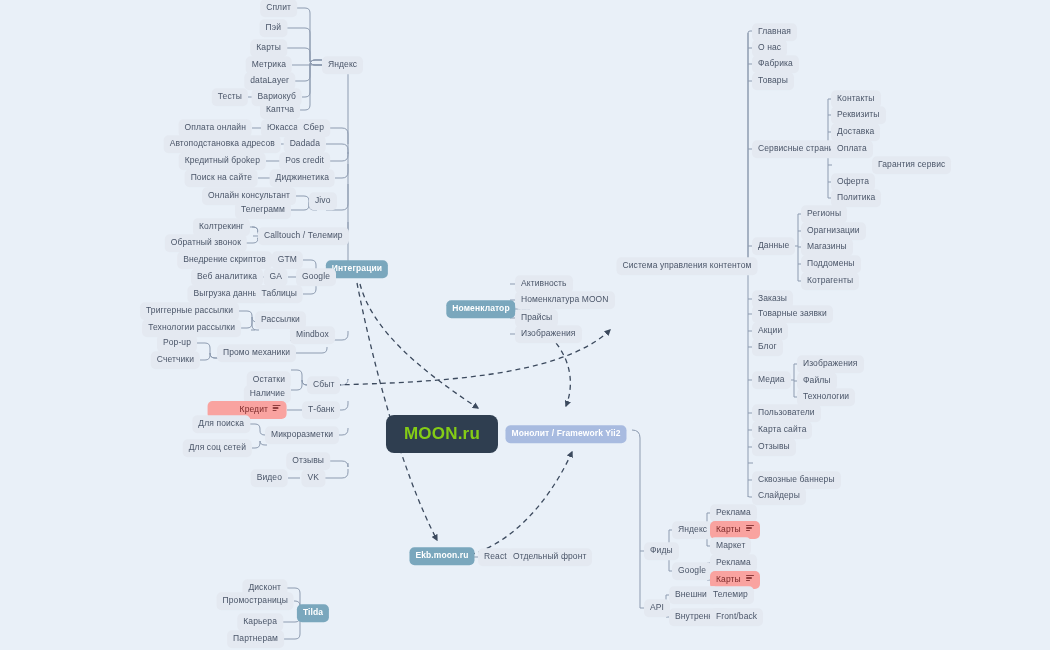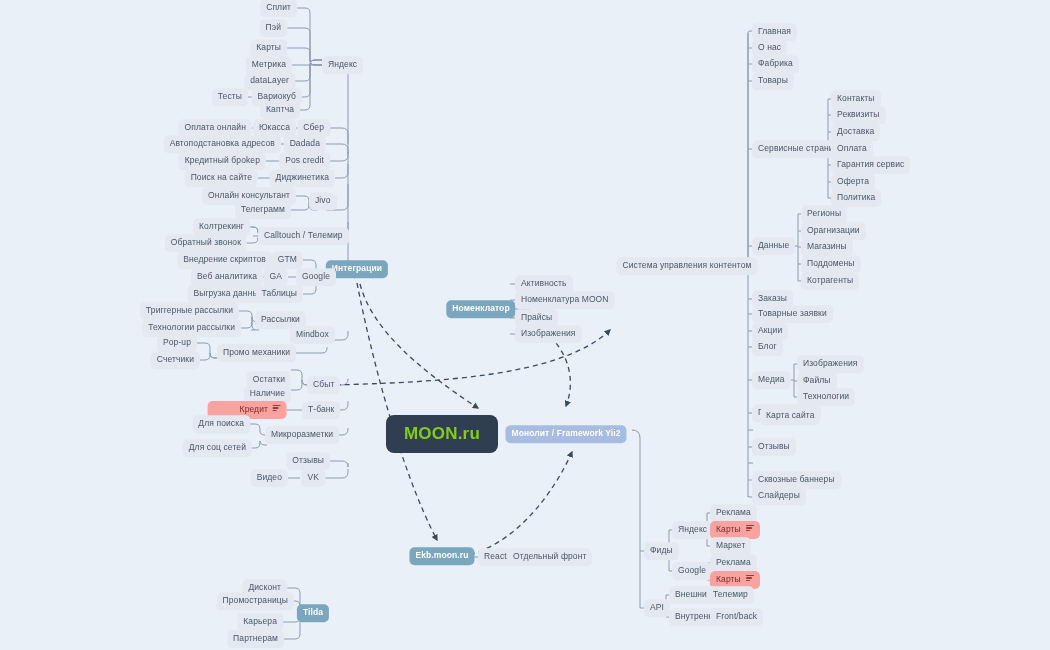--- a/index.html
+++ b/index.html
@@ -247,21 +247,21 @@
   <div class="node" style="left:287px;top:28px;">Пэй</div>
   <div class="node" style="left:287px;top:48px;">Карты</div>
   <div class="node" style="left:292px;top:65px;">Метрика</div>
   <div class="node" style="left:295px;top:81px;">dataLayer</div>
   <div class="node" style="left:302px;top:97px;">Вариокуб</div>
   <div class="node" style="left:300px;top:110px;">Каптча</div>
   <div class="node" style="left:248px;top:97px;">Тесты</div>
   <div class="node anchor-left" style="left:322px;top:65px;">Яндекс</div>
 
   <div class="node" style="left:252px;top:128px;">Оплата онлайн</div>
-  <div class="node" style="left:296px;top:128px;">Юкасса</div>
+  <div class="node" style="left:304px;top:128px;">Юкасса</div>
   <div class="node" style="left:330px;top:128px;">Сбер</div>
 
   <div class="node" style="left:281px;top:144px;">Автоподстановка адресов</div>
   <div class="node" style="left:326px;top:144px;">Dadada</div>
 
   <div class="node" style="left:266px;top:161px;">Кредитный броkер</div>
   <div class="node" style="left:330px;top:161px;">Pos credit</div>
 
   <div class="node" style="left:258px;top:178px;">Поиск на сайте</div>
   <div class="node" style="left:335px;top:178px;">Диджинетика</div>
@@ -323,31 +323,31 @@
   <div class="node anchor-left" style="left:752px;top:64px;">Фабрика</div>
   <div class="node anchor-left" style="left:752px;top:81px;">Товары</div>
   <div class="node anchor-left" style="left:752px;top:149px;">Сервисные страницы</div>
   <div class="node anchor-left" style="left:752px;top:246px;">Данные</div>
   <div class="node anchor-left" style="left:752px;top:299px;text-align:center;">Заказы</div>
   <div class="node anchor-left" style="left:752px;top:314px;">Товарные заявки</div>
   <div class="node anchor-left" style="left:752px;top:331px;">Акции</div>
   <div class="node anchor-left" style="left:752px;top:347px;">Блог</div>
   <div class="node anchor-left" style="left:752px;top:380px;">Медиа</div>
   <div class="node anchor-left" style="left:752px;top:413px;">Пользователи</div>
-  <div class="node anchor-left" style="left:752px;top:416px;margin-left:8px;">Карта сайта</div>
+  <div class="node anchor-left" style="left:752px;top:430px;">Карта сайта</div>
   <div class="node anchor-left" style="left:752px;top:447px;">Отзывы</div>
   <div class="node anchor-left" style="left:752px;top:486px;">Меню</div>
   <div class="node anchor-left" style="left:752px;top:480px;">Сквозные баннеры</div>
   <div class="node anchor-left" style="left:752px;top:496px;">Слайдеры</div>
 
   <div class="node anchor-left" style="left:831px;top:99px;">Контакты</div>
   <div class="node anchor-left" style="left:831px;top:115px;">Реквизиты</div>
   <div class="node anchor-left" style="left:831px;top:132px;">Доставка</div>
   <div class="node anchor-left" style="left:831px;top:149px;">Оплата</div>
-  <div class="node anchor-left" style="left:831px;top:165px;">Гарантия сервис</div>
+  <div class="node anchor-left" style="left:872px;top:165px;">Гарантия сервис</div>
   <div class="node anchor-left" style="left:831px;top:182px;">Оферта</div>
   <div class="node anchor-left" style="left:831px;top:198px;">Политика</div>
 
   <div class="node anchor-left" style="left:801px;top:214px;">Регионы</div>
   <div class="node anchor-left" style="left:801px;top:231px;">Орагнизации</div>
   <div class="node anchor-left" style="left:801px;top:247px;">Магазины</div>
   <div class="node anchor-left" style="left:801px;top:264px;">Поддомены</div>
   <div class="node anchor-left" style="left:801px;top:281px;">Котрагенты</div>
 
   <div class="node anchor-left" style="left:797px;top:364px;">Изображения</div>

